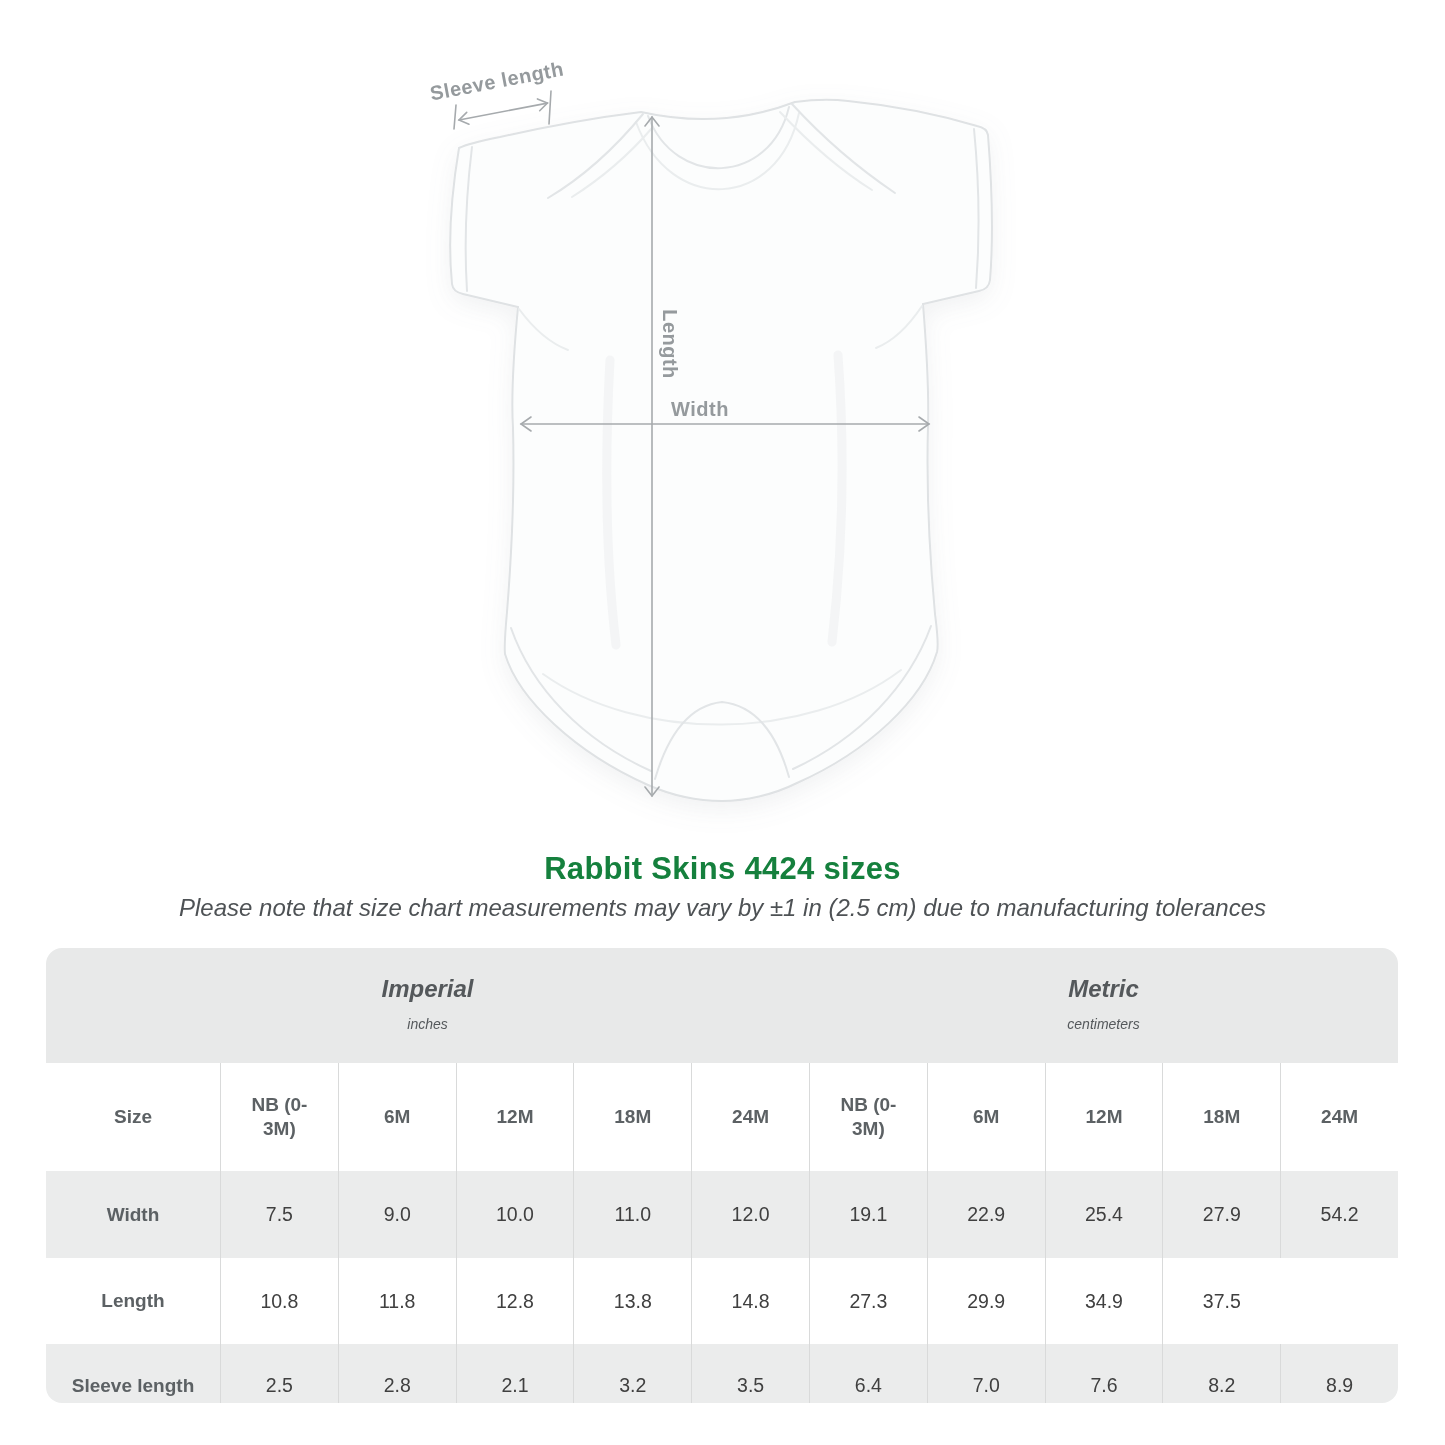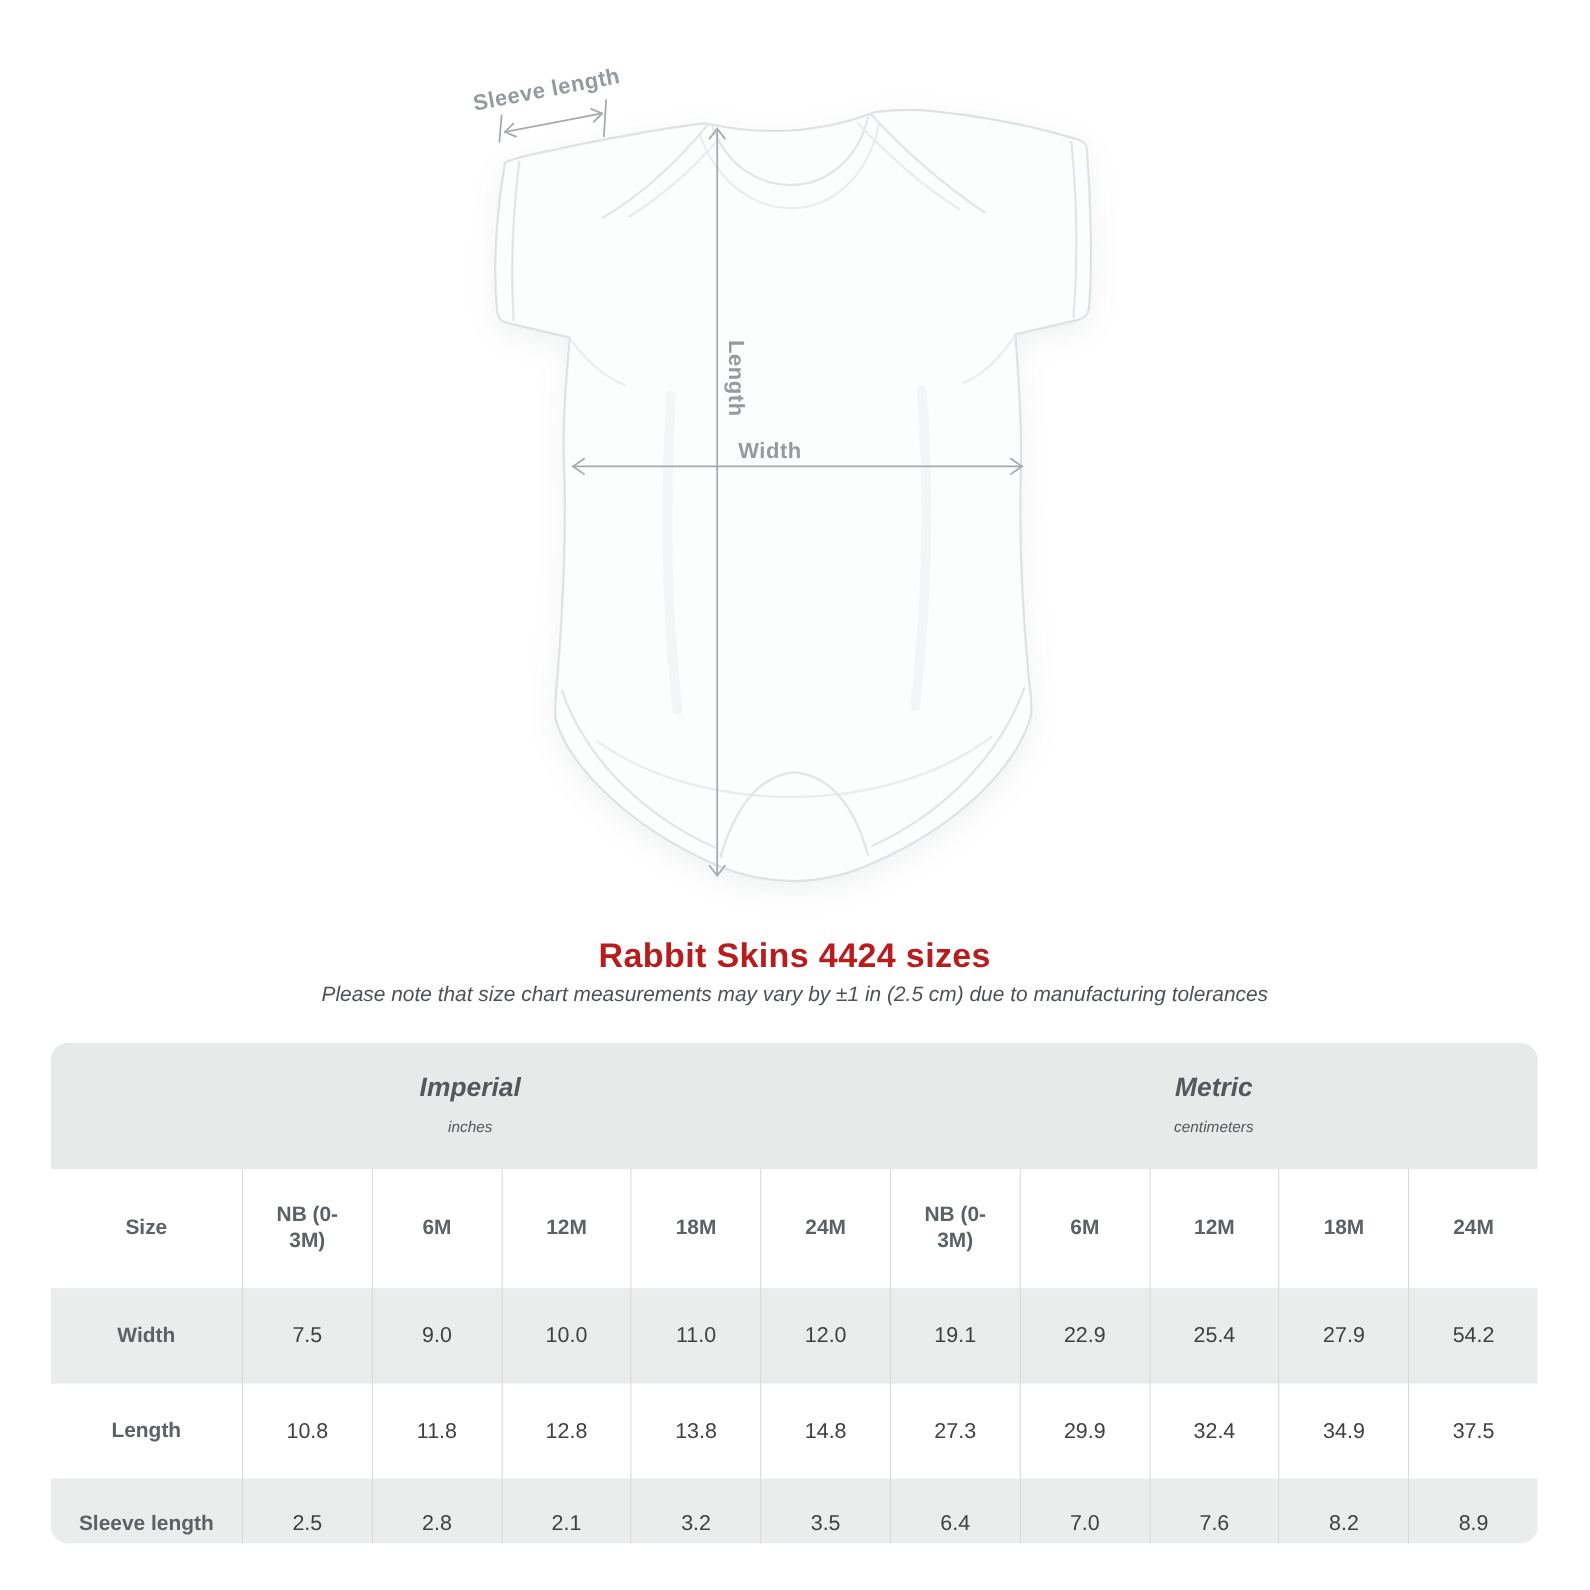--- a/index.html
+++ b/index.html
@@ -11,23 +11,23 @@
   .garment{fill:#fcfdfd;stroke:#dfe2e4;stroke-width:2;}
   .seam{fill:none;stroke:#e2e5e7;stroke-width:2;stroke-linecap:round;}
   .seam.light{stroke:#eaedee;}
   .fold{fill:none;stroke:#f1f3f4;stroke-width:9;stroke-linecap:round;opacity:.8;}
   .measure{fill:none;stroke:#a6aaad;stroke-width:1.6;stroke-linecap:round;}
   .measure-label{font-family:"Liberation Sans",sans-serif;font-weight:700;font-size:20px;
                  fill:#959a9d;letter-spacing:.5px;}
 
   
   .title{position:absolute;top:851px;left:0;width:100%;text-align:center;
-         font-size:31px;font-weight:700;color:#b91c1c;letter-spacing:.3px;}
+         font-size:31px;font-weight:700;color:#15803d;letter-spacing:.3px;}
   .subtitle{position:absolute;top:894px;left:0;width:100%;text-align:center;
-            font-style:italic;font-size:19px;color:#4e5255;}
+            font-style:italic;font-size:24px;color:#4e5255;}
 
   
   .size-table{position:absolute;left:46px;top:948px;width:1352px;height:455px;
               border-radius:16px;overflow:hidden;}
   .band,.trow{display:grid;grid-template-columns:174px repeat(10,1fr);}
   .band{height:115px;background:#e8e9e9;}
   .band-cell{display:flex;flex-direction:column;align-items:center;justify-content:center;
              gap:13px;padding-bottom:4px;}
   .band-cell.imperial{grid-column:1/7;}
   .band-cell.metric{grid-column:7/12;text-align:center;}
@@ -186,21 +186,20 @@
 
     <div class="trow row-l">
       <div class="td th">Length</div>
       <div class="td">10.8</div>
       <div class="td">11.8</div>
       <div class="td">12.8</div>
       <div class="td">13.8</div>
       <div class="td">14.8</div>
       <div class="td">27.3</div>
       <div class="td">29.9</div>
-      <div class="td">32.4</div>
       <div class="td">34.9</div>
       <div class="td">37.5</div>
     </div>
 
     <div class="trow row-s">
       <div class="td th">Sleeve length</div>
       <div class="td">2.5</div>
       <div class="td">2.8</div>
       <div class="td">2.1</div>
       <div class="td">3.2</div>

